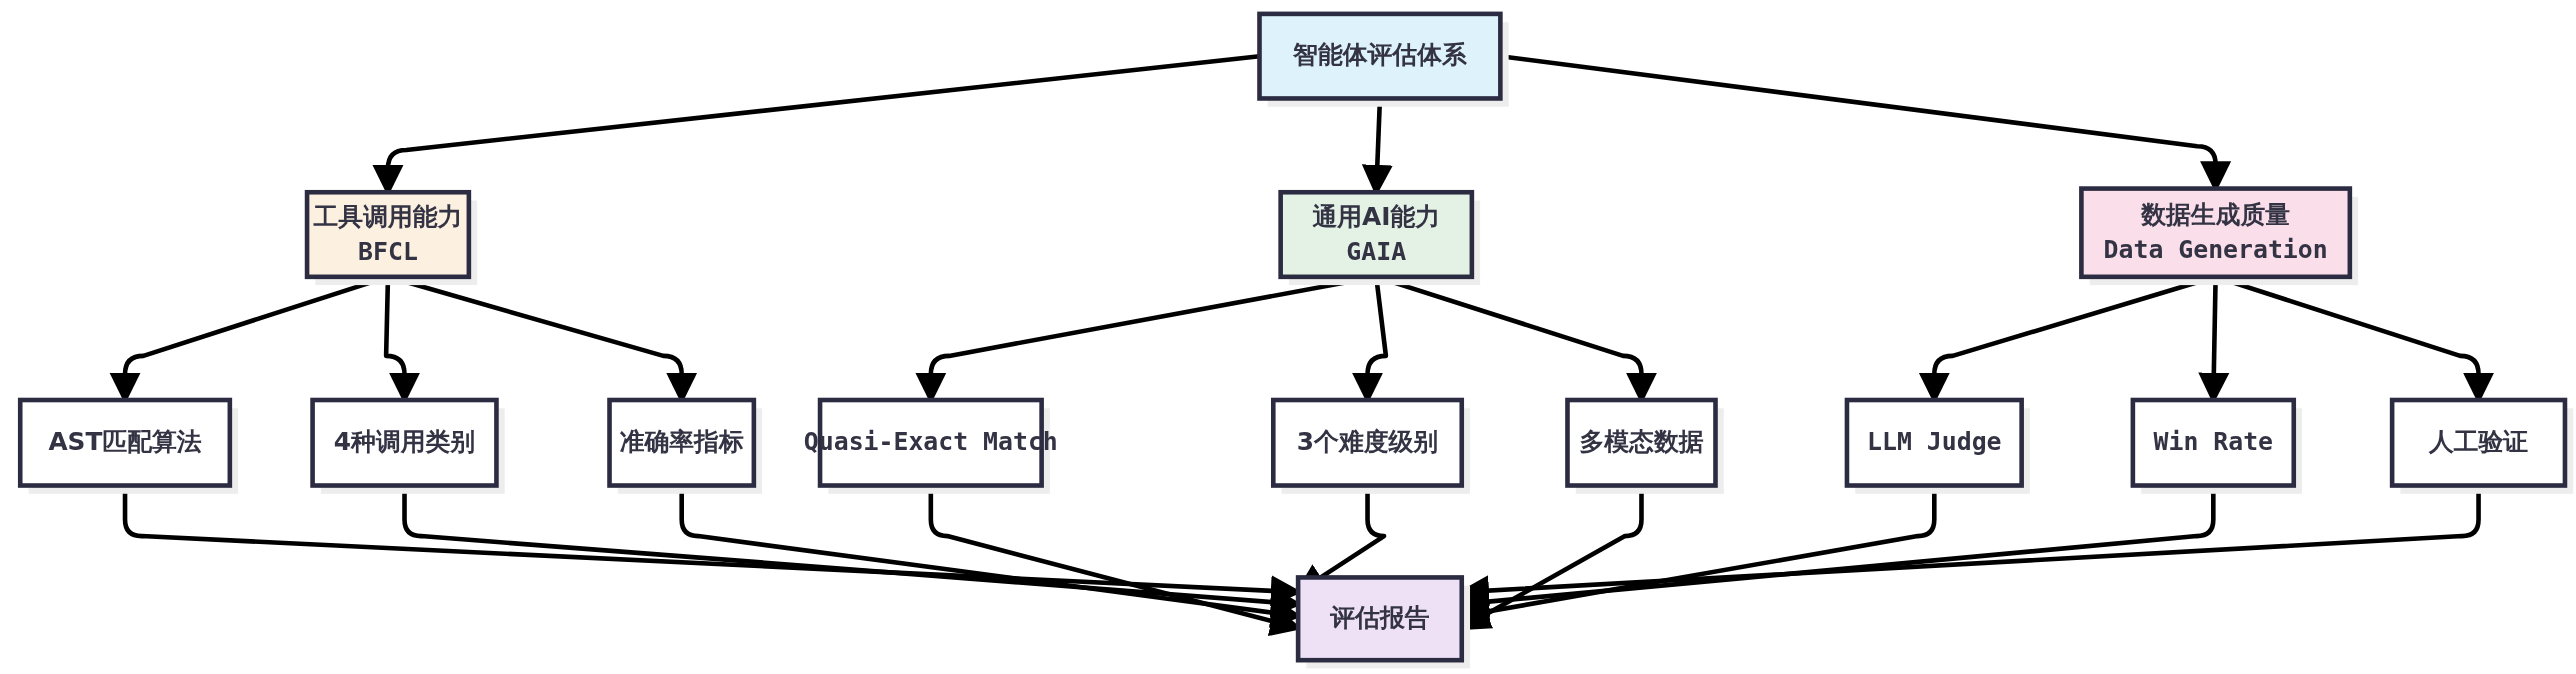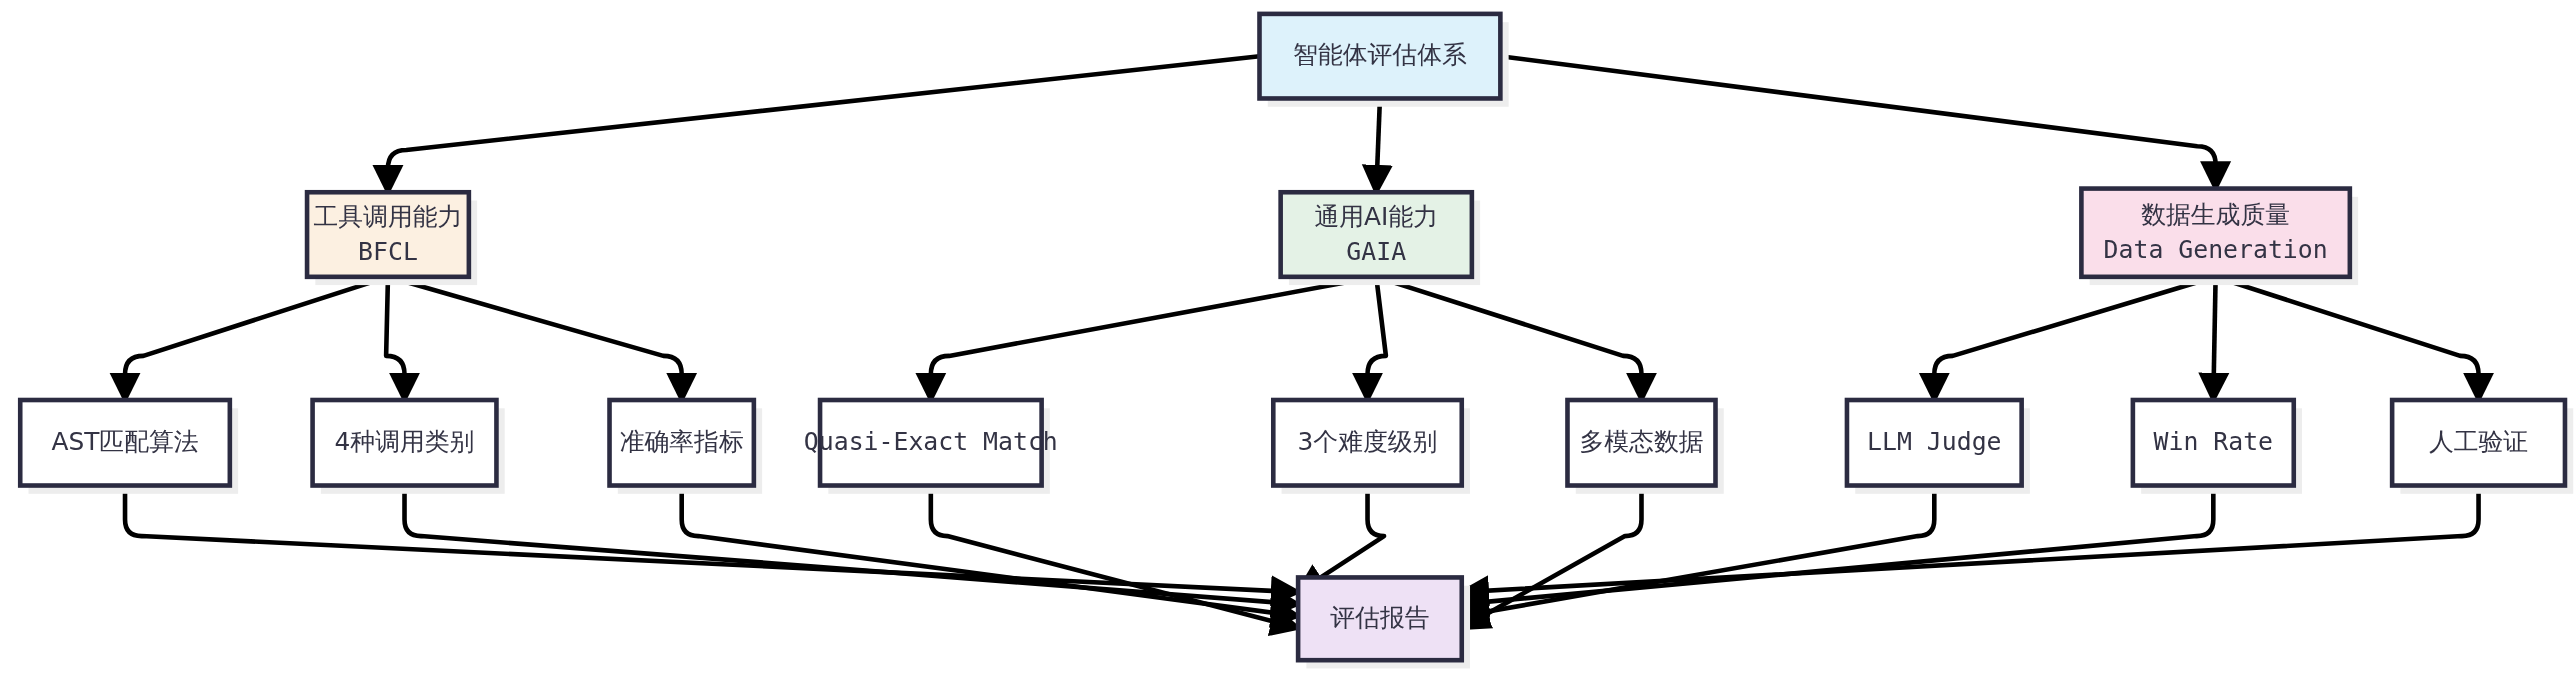--- a/index.html
+++ b/index.html
@@ -11,20 +11,21 @@
     width: 2576px;
     height: 675px;
     font-family: "DejaVu Sans", "Liberation Sans", sans-serif;
     overflow: hidden;
   }
   #flow-root {
     position: relative;
     width: 2576px;
     height: 570px;
     background: #ffffff;
+    font-weight: bold;
   }
   svg.flow-canvas {
     position: absolute;
     left: 0;
     top: 0;
     width: 2576px;
     height: 675px;
     display: block;
   }
   .edge-path {

